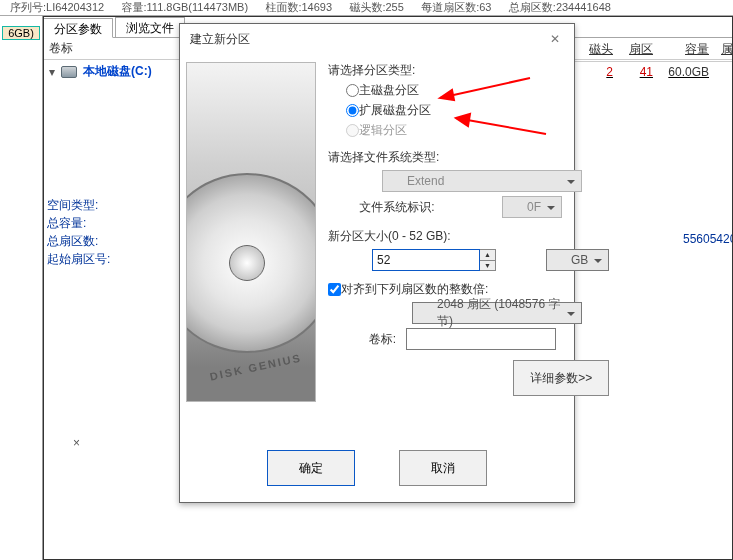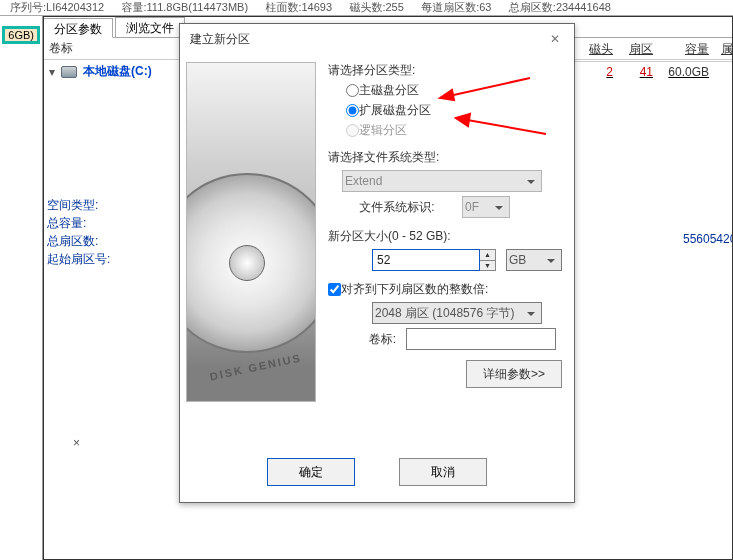--- a/index.html
+++ b/index.html
@@ -4,21 +4,21 @@
 <style>
   * { box-sizing: border-box; font-family: "Microsoft YaHei", SimSun, Arial, sans-serif; font-size: 12px; }
   body { margin: 0; width: 733px; height: 560px; background: #fff; position: relative; overflow: hidden; }
 
   
   .topstrip { position:absolute; left:0; top:0; right:0; height:16px; color:#555; white-space:nowrap; padding-left:10px; overflow:hidden; border-bottom:1px solid #aaa;}
   .topstrip span { margin-right:14px; font-size:11px; }
 
   
   .leftstub { position:absolute; left:0; top:16px; width:43px; height:544px; border-right:1px solid #999; background:#fff; }
-  .leftstub .sizebadge { background:#f7e7c6; border:3px solid #14b8a6; font-size:11px; padding:0 3px; margin:10px 2px; text-align:right; }
+  .leftstub .sizebadge { background:#f7e7c6; border:1px solid #14b8a6; font-size:11px; padding:0 3px; margin:10px 2px; text-align:center; }
 
   
   .main { position:absolute; left:43px; top:16px; right:0; bottom:0; background:#fff; }
   .tabs { display:flex; border-bottom:1px solid #a6a6a6; background:#fff; height:22px; }
   .tab { border:1px solid #a6a6a6; border-bottom:none; padding:2px 10px 0 10px; margin-right:2px; margin-top:1px; background:#fff; }
   .tab.active { background:#fff; border-bottom:1px solid #fff; position:relative; top:1px; }
 
   .colhead { display:flex; border-bottom:1px solid #ccc; padding:2px 6px; color:#333; }
   .colhead .ch { flex:0 0 auto; margin-right:6px; }
   .rowline { display:flex; align-items:center; padding:3px 6px; }
@@ -46,33 +46,33 @@
   .platter { position:absolute; left:-30px; top:110px; width:180px; height:180px; border-radius:50%; background:radial-gradient(circle,#ffffff 0%,#e6e6e6 35%,#cfcfcf 55%,#9e9e9e 75%,#6f6f6f 100%); border:2px solid #777; }
   .hub { position:absolute; left:42px; top:182px; width:36px; height:36px; border-radius:50%; background:radial-gradient(circle,#fff,#b0b0b0); border:1px solid #666; }
   .dglabel { position:absolute; left:22px; bottom:28px; color:#5a5a5a; font-weight:bold; letter-spacing:2px; transform:rotate(-12deg); font-size:11px; }
 
   .form { flex:1; padding-top:8px; color:#333; }
   .form .group { margin-bottom:10px; }
   .radio, .check { display:flex; align-items:center; gap:0; margin:3px 0 3px 18px; }
   .radio input, .check input { margin:0; }
   .radio.disabled { color:#9a9a9a; }
   .labelrow { display:flex; align-items:center; gap:10px; margin:4px 0 4px 14px; }
-  .combo { height:22px; border:1px solid #7a7a7a; background:#e8e8e8; color:#555; padding:0 20px 0 2px; display:inline-flex; align-items:center; position:relative; min-width:80px; }
+  .combo { height:22px; border:1px solid #7a7a7a; background:#e8e8e8; color:#555; padding:0 20px 0 24px; display:inline-flex; align-items:center; position:relative; min-width:80px;margin-left:40px; }
   .combo.disabled { background:#e6e6e6; color:#8a8a8a; border-color:#b5b5b5; }
   .combo::after { content:""; position:absolute; right:6px; top:9px; border:4px solid transparent; border-top-color:#555; }
   .numwrap { display:inline-flex; align-items:center; }
   .numinput { width:108px; height:22px; border:1px solid #0a58c6; background:#fff; padding:0 4px; color:#222; }
   .spin { width:16px; height:22px; border:1px solid #888; border-left:none; display:flex; flex-direction:column; }
   .spin div { flex:1; display:flex; align-items:center; justify-content:center; font-size:7px; background:#eee; }
   .spin div:first-child { border-bottom:1px solid #888; }
   .textinput { width:150px; height:22px; border:1px solid #7a7a7a; background:#fff; padding:0 4px; }
   .rightalign { text-align:right; min-width:54px; display:inline-block; }
 
   .dlg-btns { position:absolute; bottom:16px; left:0; right:0; display:flex; justify-content:center; gap:44px; }
-  .btn { width:88px; height:28px; border:1px solid #888; background:#f1f1f1; display:inline-flex; align-items:center; justify-content:center; cursor:pointer; }
+  .btn { width:88px; height:36px; border:1px solid #888; background:#f1f1f1; display:inline-flex; align-items:center; justify-content:center; cursor:pointer; }
   .btn.primary { border:1px solid #0a58c6; }
 
   .linkrow { display:flex; justify-content:flex-end; margin:10px 0 0 0; }
 
   
   .arrow { position:absolute; pointer-events:none; }
   .closex { position:absolute; left:30px; top:420px; color:#555; font-size:12px; }
 
   svg.arrow line, svg.arrow polygon { stroke:#ff0000; fill:#ff0000; stroke-width:2; }
 </style>

